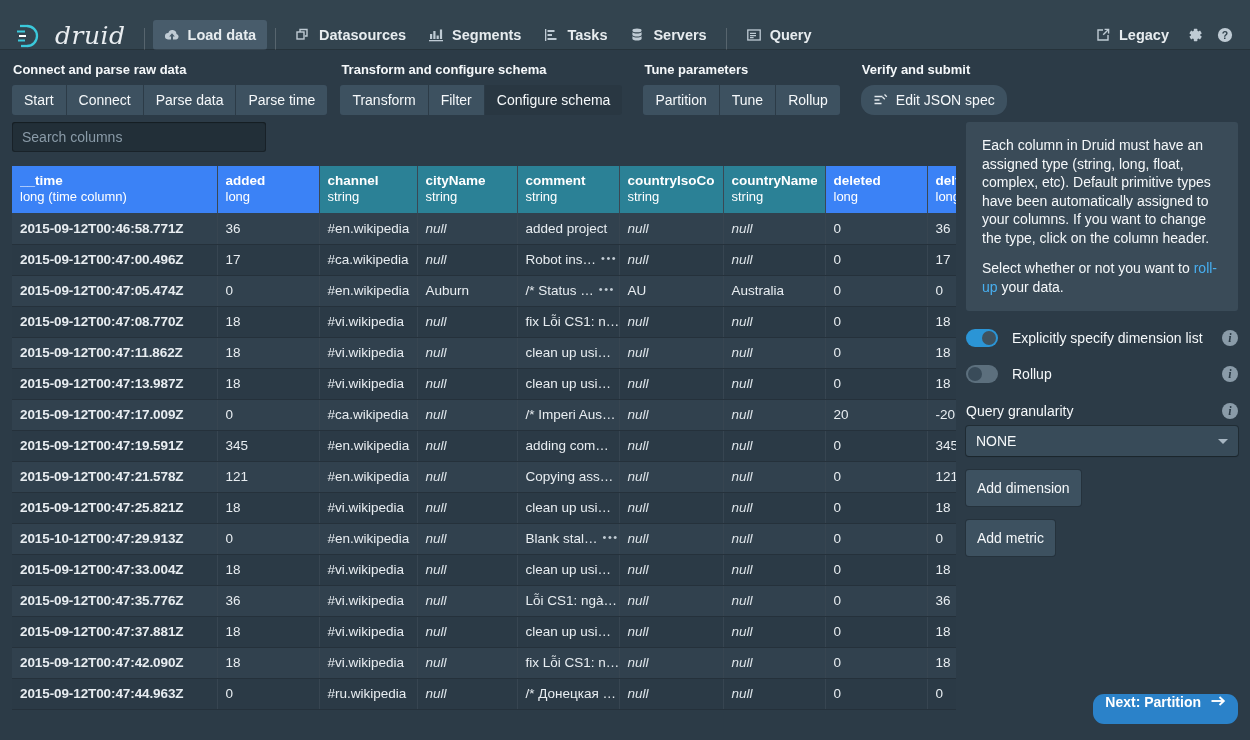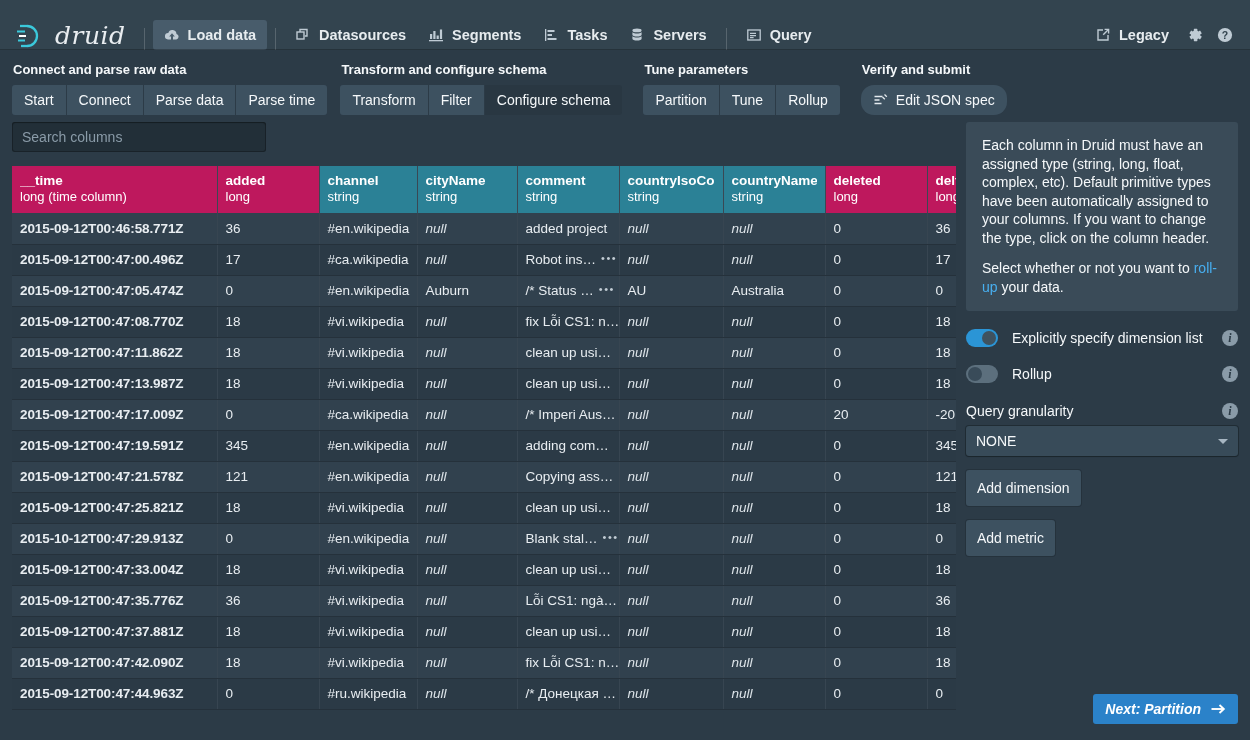--- a/index.html
+++ b/index.html
@@ -127,21 +127,21 @@
   table.dtable th {
     padding: 7px 8px 8px 8px;
     text-align: left;
     vertical-align: top;
     color: #ffffff;
     font-size: 13px;
     overflow: hidden;
     border-right: 1px solid rgba(255,255,255,0.07);
     cursor: pointer;
   }
-  th.t-long { background: #be185d; }
+  th.t-long { background: #3b82f6; }
   th.t-string { background: #2b8196; }
   th .th-name {
     font-weight: bold; font-size: 13.5px; line-height: 15px;
     white-space: nowrap; overflow: hidden;
   }
   th .th-type {
     font-weight: normal; font-size: 13px; line-height: 16px; margin-top: 1px;
     white-space: nowrap; overflow: hidden;
   }
   table.dtable td {
@@ -254,25 +254,24 @@
     border-radius: 3px; font-size: 14px;
     display: flex; align-items: center;
     cursor: pointer;
     box-shadow: 0 0 0 1px rgba(16,22,26,0.25);
   }
   #next-btn {
     position: absolute;
     right: 0; bottom: 16px;
     height: 30px; padding: 0 12px;
     background: #2b82c9;
-    border-radius: 3px;
-    display: flex; align-items: center; gap: 9px;
+    border-radius: 11px;
+    display: flex; gap: 9px;
     color: #ffffff; font-size: 14px; font-weight: bold;
     cursor: pointer;
-    font-style: italic;
   }
 </style>
 </head>
 <body>
 
 <div id="navbar">
   <div class="brand">
     <span>
       <svg width="32" height="26" viewBox="0 0 32 26">
         <path d="M13 3 A10 10 0 1 1 13 23" fill="none" stroke="#3bc9db" stroke-width="2.3"></path>

